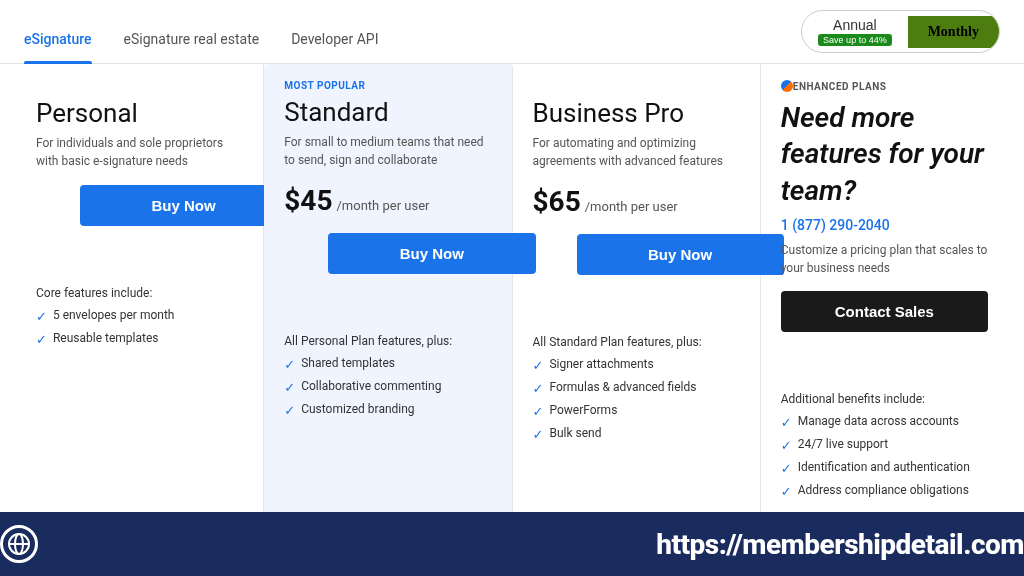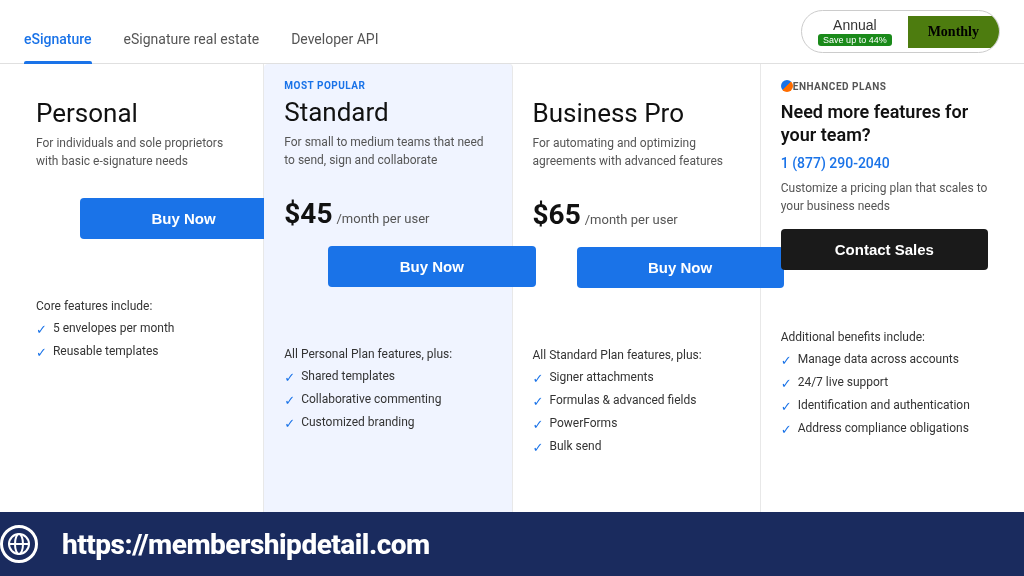--- a/index.html
+++ b/index.html
@@ -123,21 +123,21 @@
       font-size: 26px;
       font-weight: 400;
       color: #111;
       margin-bottom: 6px;
     }
 
     .plan-desc {
       font-size: 12px;
       color: #555;
       line-height: 1.5;
-      margin-bottom: 28px;
+      margin-bottom: 15px;
       min-height: 36px;
     }
 
     .plan-price {
       display: flex;
       align-items: baseline;
       gap: 4px;
       margin-bottom: 16px;
     }
     .price-amount {
@@ -213,25 +213,26 @@
     }
     .enhanced-dot {
       width: 12px;
       height: 12px;
       background: linear-gradient(135deg, #1a73e8 50%, #ff6d00 50%);
       border-radius: 50%;
       display: inline-block;
     }
 
     .enhanced-title {
-      font-size: 18px;
+      font-size: 28px;
       font-weight: 600;
       color: #111;
       line-height: 1.3;
       margin-bottom: 8px;
+      font-style: italic;
     }
 
     .phone-number {
       color: #1a73e8;
       font-size: 14px;
       font-weight: 500;
       margin-bottom: 8px;
     }
 
     .enhanced-desc {
@@ -240,21 +241,21 @@
       line-height: 1.5;
       margin-bottom: 14px;
     }
 
     
     .footer-banner {
       background: #1a2b5e;
       height: 64px;
       display: flex;
       align-items: center;
-      justify-content: flex-start;
+      justify-content: space-between;
       gap: 24px;
       position: absolute;
       bottom: 0;
       left: 0;
       right: 0;
     }
     .globe-icon {
       width: 38px;
       height: 38px;
       border: 3px solid #fff;

